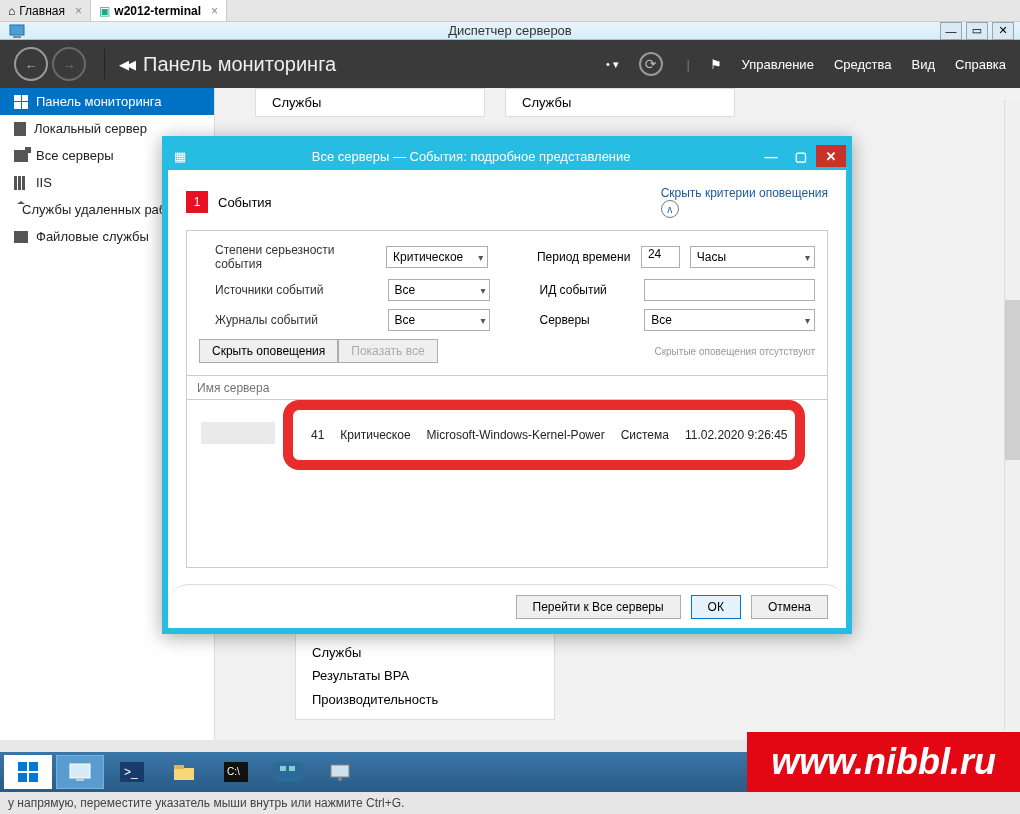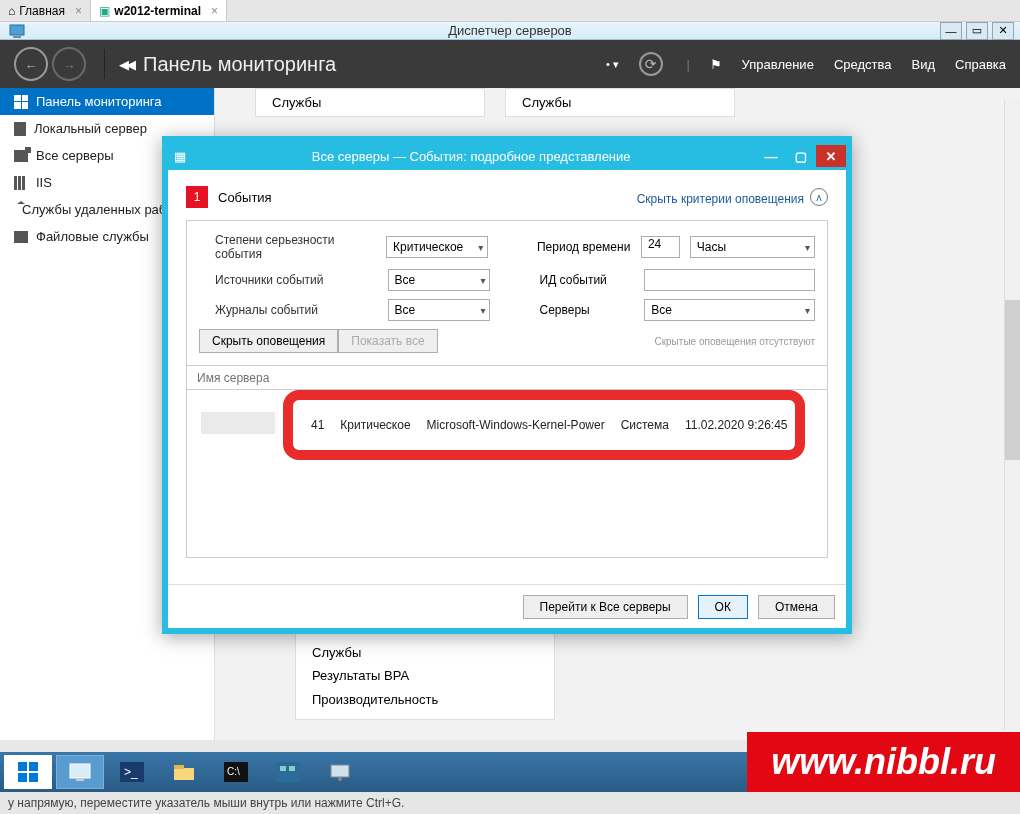--- a/index.html
+++ b/index.html
@@ -43,42 +43,42 @@
 .modal { position: absolute; left: 162px; top: 136px; width: 690px; height: 498px; border: 6px solid #27bde2; background: #fff; box-shadow: 0 3px 18px rgba(0,0,0,.35); display: flex; flex-direction: column; }
 .modal-tb { height: 28px; background: #27bde2; display: flex; align-items: center; padding: 0 6px; color: #fff; }
 .modal-tb .mt-title { flex: 1; text-align: center; font-size: 13px; }
 .modal-tb .mctrls { display: flex; margin-right: -6px; }
 .mbtn { width: 30px; height: 22px; display: flex; align-items: center; justify-content: center; font-weight: bold; font-size: 13px; }
 .mbtn.min, .mbtn.max { background: transparent; color: #fff; }
 .mbtn.close { background: #c83228; color: #fff; }
 .modal-body { flex: 1; padding: 16px 18px; overflow: hidden; }
 .events-header { display: flex; align-items: center; gap: 10px; margin-bottom: 12px; }
 .badge { width: 22px; height: 22px; background: #e81123; color: #fff; display: flex; align-items: center; justify-content: center; font-size: 12px; }
-.hide-crit { margin-left: auto; display: flex; align-items: flex-end; gap: 6px; font-size: 12px; color: #1a5a9c; }
+.hide-crit { margin-left: auto; display: flex; align-items: flex-start; font-size: 12px; color: #1a5a9c; flex-direction: column; }
 .chev { width: 18px; height: 18px; border: 1px solid #777; border-radius: 50%; display: flex; align-items: center; justify-content: center; font-size: 10px; }
 
 .filter-box { border: 1px solid #ccc; padding: 12px; font-size: 12px; }
 .frow { display: flex; align-items: center; margin-bottom: 8px; gap: 10px; }
 .flabel { width: 168px; color: #333; margin-left: 16px; }
 .flabel2 { width: 98px; }
 .fsel { width: 106px; height: 22px; border: 1px solid #adadad; background: #fff; display: flex; align-items: center; padding: 0 6px; position: relative; }
 .fsel::after { content: '▾'; position: absolute; right: 4px; font-size: 10px; color: #555; }
 .finput { height: 22px; border: 1px solid #adadad; background: #fff; padding: 0 6px; }
 .fbtn2 { height: 24px; padding: 0 12px; border: 1px solid #adadad; background: #efefef; font-size: 12px; }
 .fbtn2.dis { color: #aaa; }
 .filter-foot { display: flex; align-items: center; margin-top: 6px; }
 .filter-foot .txt { margin-left: auto; color: #999; font-size: 10px; }
 
 .grid-header { border: 1px solid #ccc; border-top: none; height: 24px; display: flex; align-items: center; padding: 0 10px; font-size: 12px; color: #737373; }
 .grid-body { border: 1px solid #ccc; border-top: none; height: 168px; position: relative; background: #fff; }
 .rowline { position: absolute; left: 14px; top: 22px; height: 22px; background: #eaeaea; width: 74px; }
 .highlight { position: absolute; left: 96px; top: 0; width: 522px; height: 70px; border: 10px solid #e82c2c; border-radius: 16px; }
 .rowtext { position: absolute; left: 124px; top: 28px; font-size: 12px; display: flex; gap: 16px; color: #222; }
 
-.modal-foot { height: 44px; border-top: 1px solid #ddd; display: flex; align-items: center; justify-content: flex-end; padding: 0 11px; gap: 10px; }
+.modal-foot { height: 44px; border-top: 1px solid #ddd; display: flex; align-items: center; justify-content: flex-end; padding: 0 18px; gap: 10px; border-radius: 21px; }
 .modal-foot button { height: 24px; padding: 0 16px; border: 1px solid #adadad; background: #efefef; font-size: 12px; }
 .modal-foot button.ok { border-color: #0078d7; background: #e5f1fb; }
 
 
 .taskbar { position: absolute; bottom: 22px; left: 0; width: 100%; height: 40px; background: linear-gradient(#3976a8,#2a5b85); display: flex; align-items: center; padding: 0 4px; gap: 4px; }
 .tb-btn { width: 48px; height: 34px; display: flex; align-items: center; justify-content: center; border: 1px solid transparent; }
 .tb-btn.active { background: #5a9bd0; border-color: #78b2dd; }
 .tb-start { background: #fff; }
 
 

